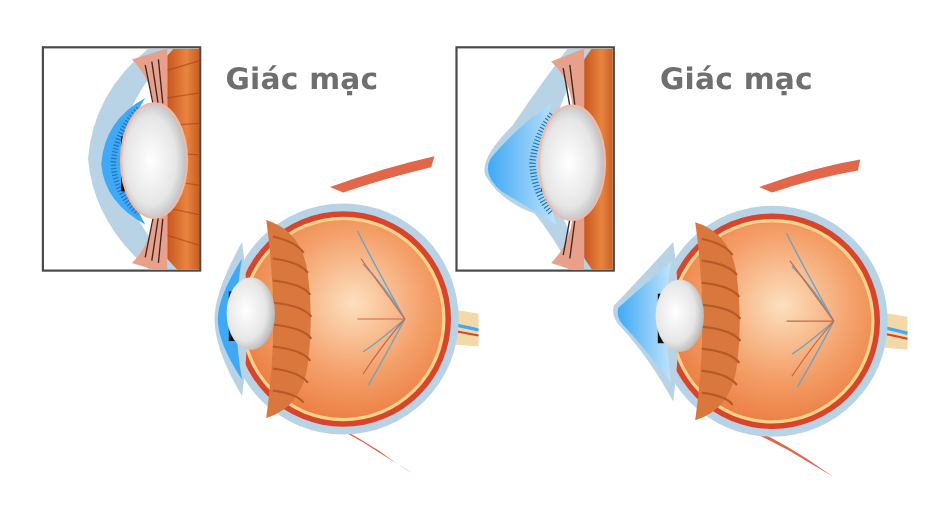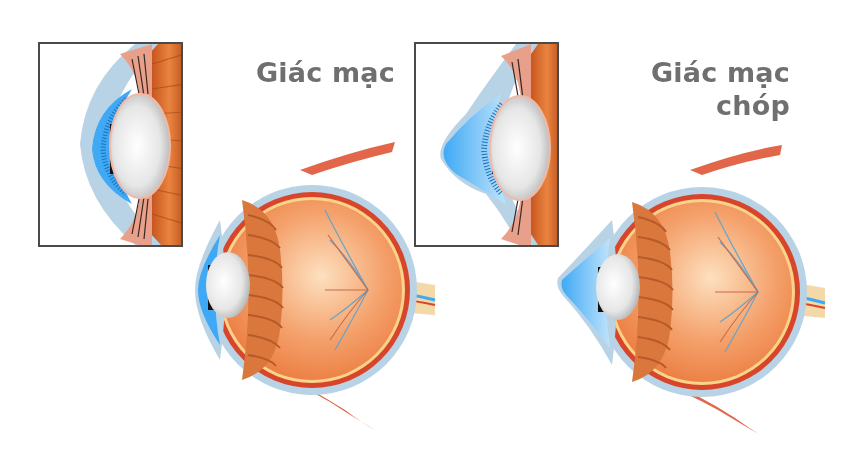--- a/index.html
+++ b/index.html
@@ -1,17 +1,17 @@
 <!DOCTYPE html>
 <html><head>
 <meta charset="utf-8">
 <style>
   html,body{margin:0;padding:0;background:#ffffff;}
   body{width:847px;height:476px;position:relative;overflow:hidden;font-family:"DejaVu Sans","Liberation Sans",sans-serif;}
-  .label{position:absolute;color:#6f6f6f;font-weight:bold;font-size:27px;line-height:33px;text-align:right;letter-spacing:0.2px;}
+  .label{position:absolute;color:#6f6f6f;font-weight:bold;font-size:27px;line-height:33px;text-align:left;letter-spacing:0.2px;}
   .inset{position:absolute;border:2px solid #4a4a4a;background:#fff;overflow:hidden;box-sizing:border-box;}
   svg{position:absolute;}
 </style>
 </head>
 <body>
 
 <div class="inset" style="left:38px;top:42px;width:145px;height:205px;">
   <svg width="145" height="205" viewBox="0 0 145 205" style="left:0;top:0;">
     <defs>
       <radialGradient id="lensG1" cx="0.45" cy="0.5" r="0.55">
@@ -87,21 +87,20 @@
         <line x1="96" y1="188" x2="103" y2="150"></line>
         <line x1="102" y1="191" x2="107" y2="153"></line>
       </g>
     <rect x="76" y="82" width="6" height="48" fill="#111"></rect>
     <ellipse cx="104" cy="104" rx="30" ry="52" fill="url(#lensG2)" stroke="#f0b9a8" stroke-width="2"></ellipse>
   </svg>
 </div>
 
 <div class="label" style="left:600px;top:56px;width:190px;">
   <div>Giác mạc</div>
-  <div>chóp</div>
 </div>
 
 <svg width="260" height="300" viewBox="0 0 260 300" style="left:180px;top:140px;">
   <defs>
     <radialGradient id="eyeG1" cx="0.55" cy="0.42" r="0.6">
         <stop offset="0" stop-color="#fde0bf"></stop>
         <stop offset="0.6" stop-color="#f4a06a"></stop>
         <stop offset="1" stop-color="#ec7f44"></stop>
       </radialGradient>
     <radialGradient id="lensL1" cx="0.4" cy="0.45" r="0.6">

